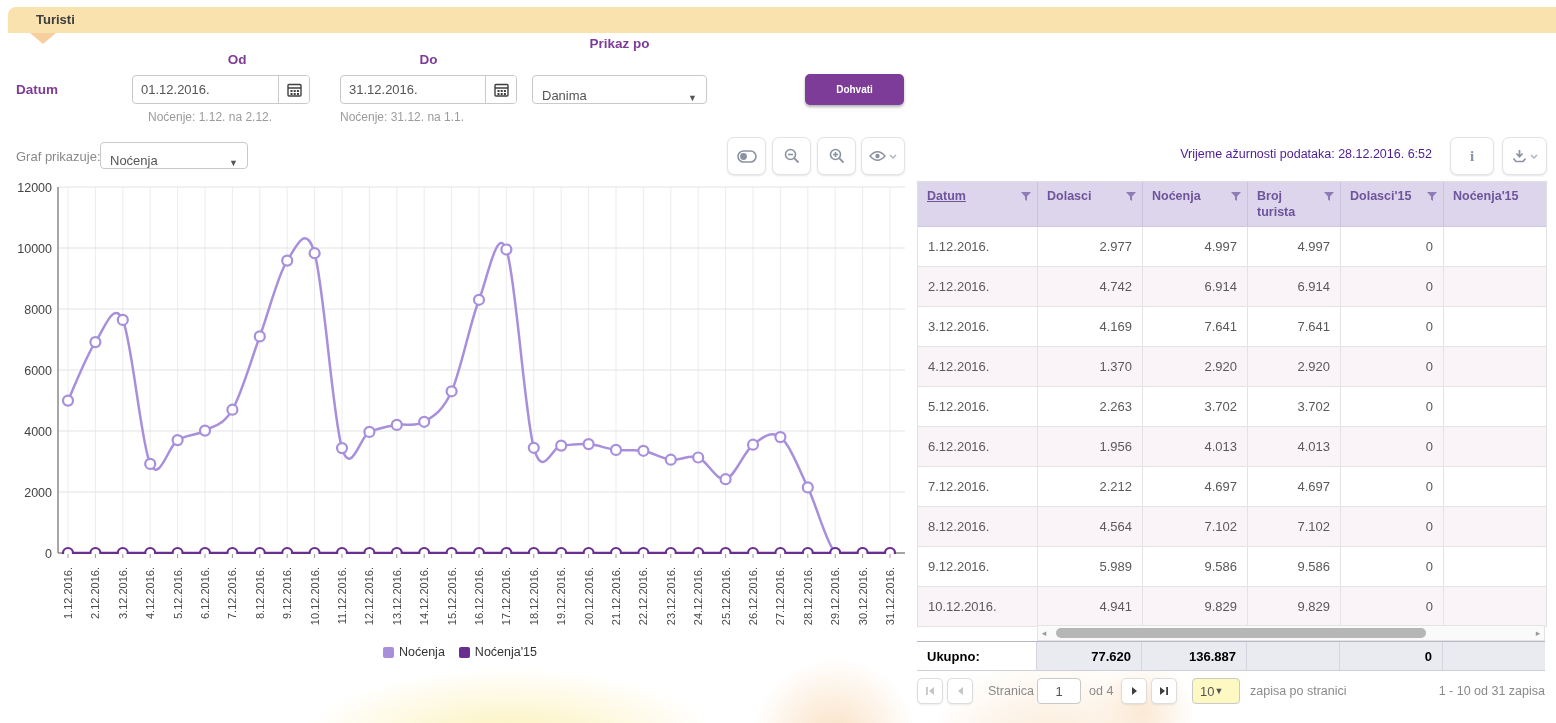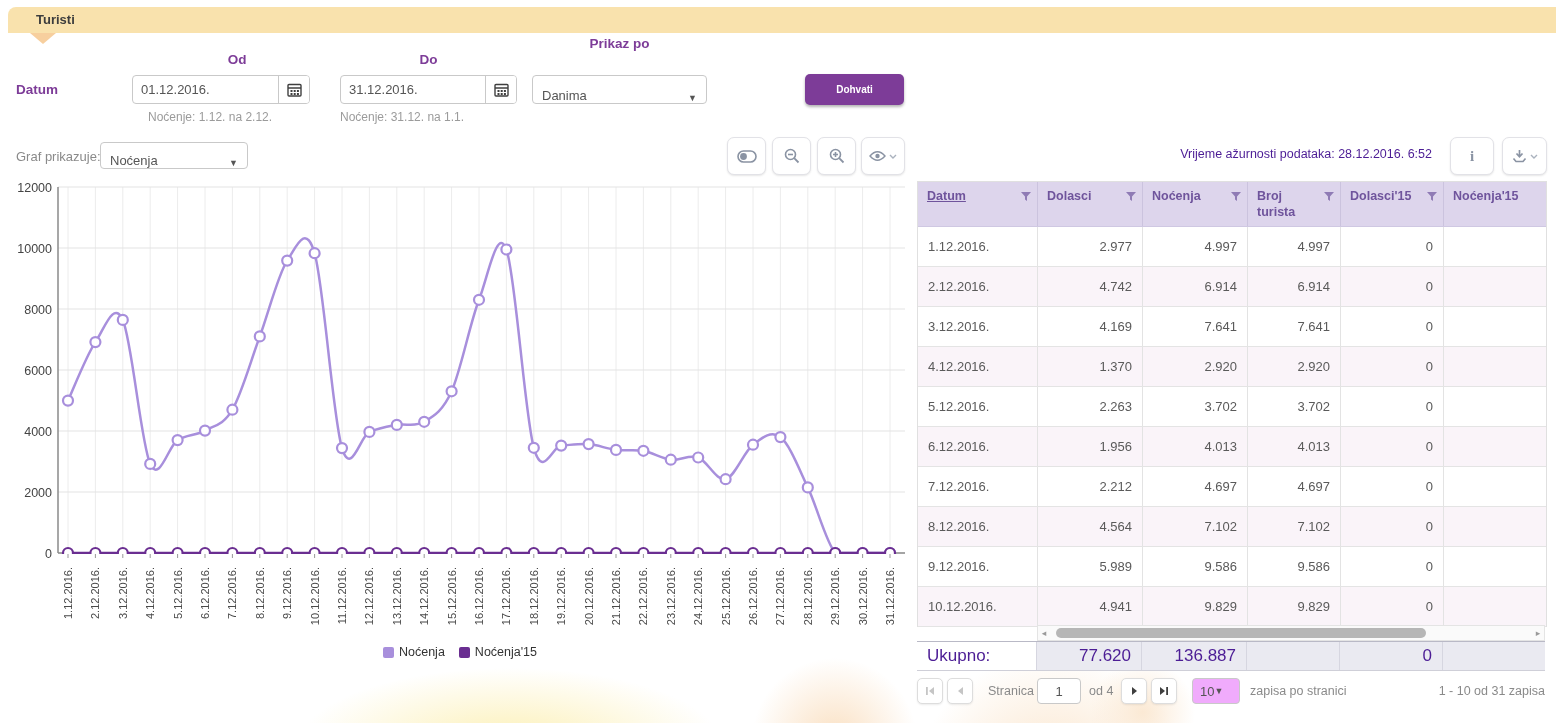--- a/index.html
+++ b/index.html
@@ -75,32 +75,32 @@
   .hscroll{left:1037px;top:625px;width:508px;height:16px;background:#fafafa;border:1px solid #e4e4e4;
     box-sizing:border-box;display:flex;align-items:center}
   .hs-arrow{width:12px;text-align:center;font-size:9px;color:#9a9a9a;cursor:pointer;line-height:14px}
   .hs-track{position:relative;flex:1;height:100%}
   .hs-thumb{position:absolute;left:6px;top:2px;width:370px;height:10px;background:#b6b6b6;border-radius:6px;cursor:pointer}
 
   
   .t-foot{left:917px;top:641px;width:628px;height:28px;display:flex;border-top:1px solid #b9b9c6;
     border-bottom:1px solid #cfcfd8;box-sizing:content-box;background:#eaeaf1}
   .fc{height:28px;box-sizing:border-box;border-right:1px solid #d6d6e0;display:flex;align-items:center;
-    font-size:17px;font-weight:normal;color:#4c1d95;padding:0 10px}
+    font-size:13px;font-weight:bold;color:#000000;padding:0 10px}
   .fc.num{justify-content:flex-end}
   .fc0{width:120px;background:#fff}
   .fc1{width:105px}.fc2{width:105px}.fc3{width:93px}.fc4{width:103px}.fc5{width:102px;border-right:none}
 
   
   .pg-btn{width:26px;height:26px;border:1px solid #ddd;border-radius:5px;background:#fff;display:flex;
     align-items:center;justify-content:center;box-shadow:0 1px 2px rgba(0,0,0,.08);cursor:pointer;box-sizing:border-box}
   .pg-text{font-size:12.5px;color:#8a8a8a;line-height:16px}
   .pg-input{width:44px;height:26px;border:1px solid #c9c9c9;border-radius:4px;box-sizing:border-box;
     text-align:center;font:13px "Liberation Sans",sans-serif;color:#555;outline:none}
-  .pg-select{width:48px;height:26px;border:1px solid #c9c9c9;border-radius:4px;background:#f0abfc;box-sizing:border-box;
+  .pg-select{width:48px;height:26px;border:1px solid #c9c9c9;border-radius:4px;background:#fef9c3;box-sizing:border-box;
     display:flex;align-items:center;justify-content:flex-start;padding:0 7px;cursor:pointer}
   .pg-select .sel-val{font-size:13px;color:#555}
 </style>
 </head>
 <body>
 
 <div class="blob b1"></div>
 <div class="blob b2"></div>
 <div class="blob b3"></div>
 <div class="blob b4"></div>

